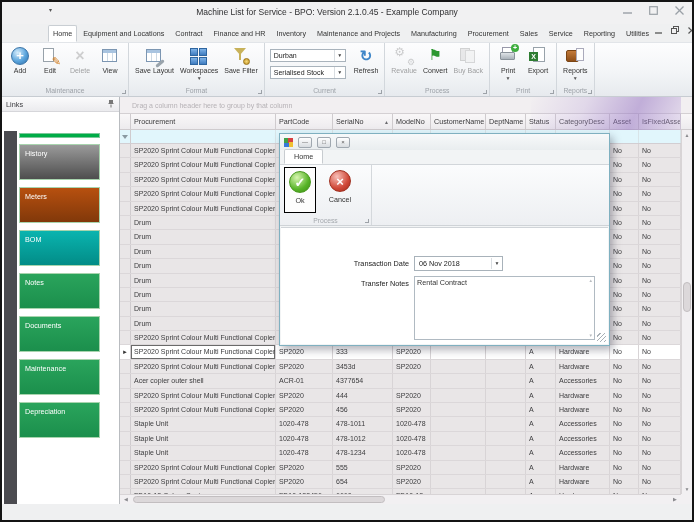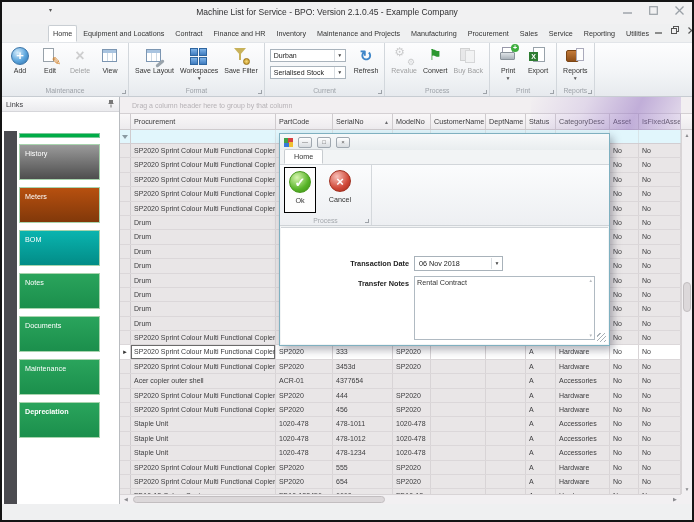--- a/index.html
+++ b/index.html
@@ -136,21 +136,21 @@
   .dlg-ribbon{position:relative;height:61px;background:linear-gradient(#fbfcfd,#edeff2);border-bottom:1px solid #cfd3d7;}
   .dlg-group{position:absolute;left:0;top:0;bottom:0;width:92px;border-right:1px solid #d4d8dc;}
   .dlg-group-label{position:absolute;bottom:1px;left:0;right:0;text-align:center;font-size:6.8px;color:#a4a8ad;}
   .dlg-ok{position:absolute;left:4px;top:2px;width:32px;height:46px;border:1px solid #000;display:flex;flex-direction:column;align-items:center;background:#fdfdfd;}
   .dlg-cancel{position:absolute;left:42px;top:2px;width:36px;height:46px;display:flex;flex-direction:column;align-items:center;}
   .big-sphere{width:22px;height:22px;border-radius:50%;margin-top:3px;color:#fff;text-align:center;line-height:21px;font-size:13px;font-weight:bold;}
   .bs-green{background:radial-gradient(circle at 35% 28%,#d8f6b0,#58b428 60%,#3a8c14);border:1px solid #4a9a20;}
   .bs-red{background:radial-gradient(circle at 35% 28%,#f8c0b8,#d04838 60%,#a02818);border:1px solid #a03020;}
   .dlg-btn-label{font-size:7.2px;color:#333;margin-top:3px;}
   .dlg-form{position:absolute;left:1px;right:1px;top:93px;bottom:1px;background:#fff;border-top:1px solid #d0d4d8;}
-  .fld-label{position:absolute;left:0;width:128px;text-align:right;font-weight:bold;font-size:7.3px;color:#222;}
+  .fld-label{position:absolute;left:0;width:128px;text-align:right;font-weight:normal;font-size:7.3px;color:#222;}
   .dlg-combo{position:absolute;left:133px;top:28px;width:89px;height:15px;background:#fff;border:1px solid #a8b2ba;display:flex;align-items:center;font-size:7.2px;}
   .dlg-combo .combo-val{padding-left:4px;}
   .notes-wrap{position:absolute;left:133px;right:13px;top:48px;height:64px;border:1px solid #b0bac2;background:#fff;}
   .notes-text{position:absolute;left:2px;top:1px;right:9px;bottom:1px;border:none;outline:none;resize:none;font-family:inherit;font-size:7.2px;color:#333;line-height:9px;padding:0;overflow:hidden;background:transparent;}
   .notes-up{position:absolute;right:1px;top:1px;font-size:4.5px;color:#b8bcc0;}
   .notes-down{position:absolute;right:1px;bottom:1px;font-size:4.5px;color:#b8bcc0;}
   .dlg-grip{position:absolute;right:2px;bottom:2px;width:9px;height:9px;background:repeating-linear-gradient(135deg,transparent 0 2px,#a8b0b6 2px 3px);}
 </style>
 </head>
 <body>
@@ -370,21 +370,21 @@
     <div class="links-body">
       <div class="links-strip-dark"></div>
       <div class="tiles">
         <div class="tile-strip" style="background: rgb(0, 172, 71);"></div>
       <div class="tile" style="background: linear-gradient(rgb(154, 154, 154), rgb(78, 78, 78));"><span>History</span></div>
           <div class="tile" style="background: linear-gradient(rgb(183, 80, 15), rgb(129, 56, 10));"><span>Meters</span></div>
           <div class="tile" style="background: linear-gradient(rgb(10, 180, 175), rgb(2, 140, 135));"><span>BOM</span></div>
           <div class="tile" style="background: linear-gradient(rgb(42, 164, 92), rgb(27, 143, 76));"><span>Notes</span></div>
           <div class="tile" style="background: linear-gradient(rgb(42, 164, 92), rgb(27, 143, 76));"><span>Documents</span></div>
           <div class="tile" style="background: linear-gradient(rgb(42, 164, 92), rgb(27, 143, 76));"><span>Maintenance</span></div>
-          <div class="tile" style="background: linear-gradient(rgb(42, 164, 92), rgb(27, 143, 76)); font-weight: bold;"><span>Depreciation</span></div>
+          <div class="tile" style="background: linear-gradient(rgb(42, 164, 92), rgb(27, 143, 76));"><span>Depreciation</span></div>
         </div>
     </div>
   </div>
 
   <div class="grid">
     <div class="groupby">Drag a column header here to group by that column</div>
     <div class="ghead">
         <div class="indicator"></div>
         <div class="hcell" style="width: 145px; flex: 0 0 145px;"><span>Procurement</span></div>
         <div class="hcell" style="width: 57px; flex: 0 0 57px;"><span>PartCode</span></div>

